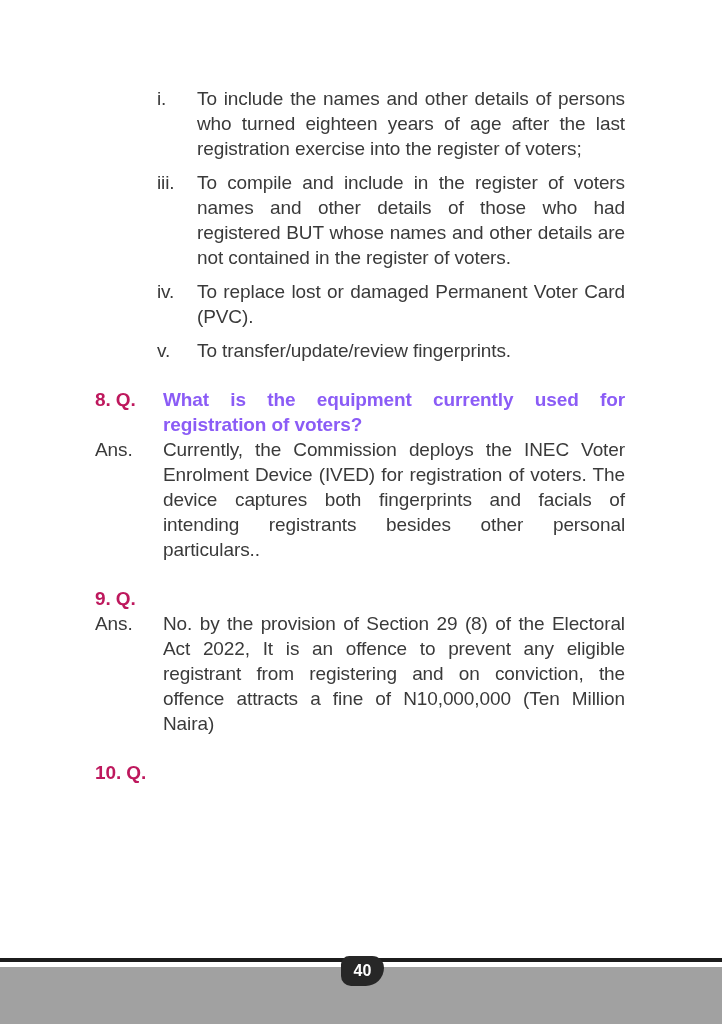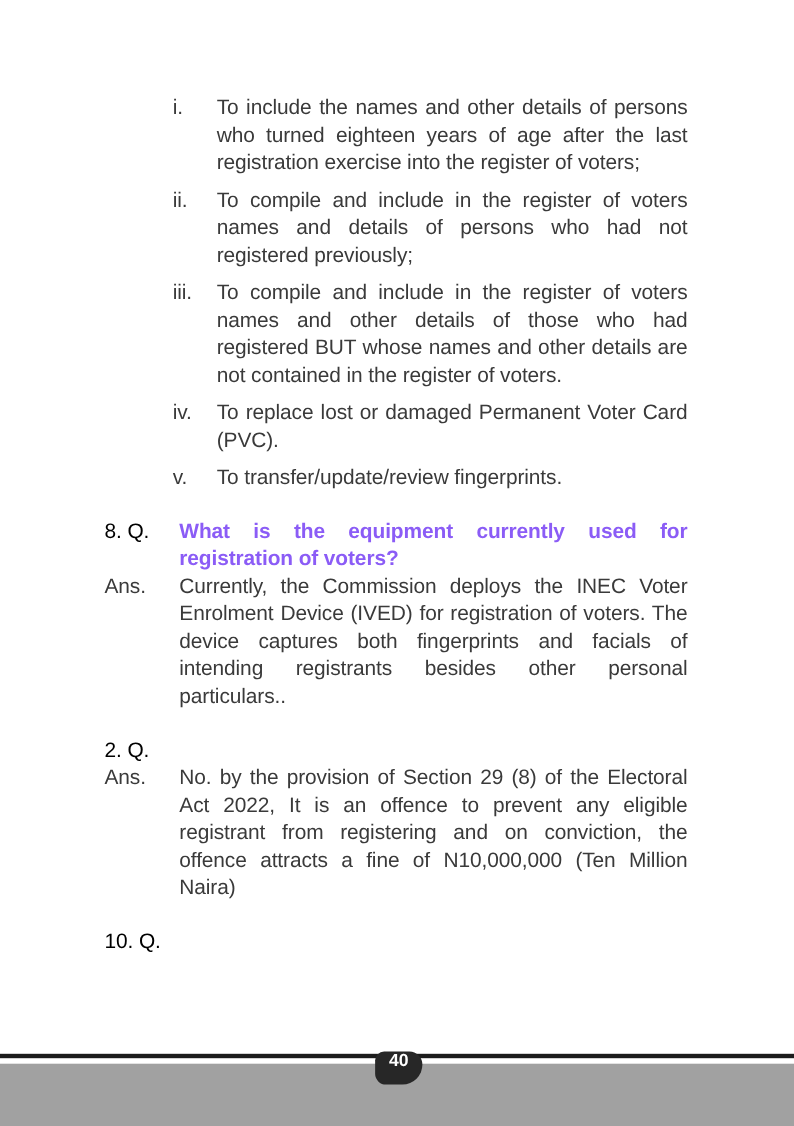--- a/index.html
+++ b/index.html
@@ -38,21 +38,21 @@
     flex: 1;
     text-align: justify;
   }
 
   
   .qa-block { margin-top: 24px; }
   .qa-row { display: flex; }
   .qa-label {
     flex: 0 0 68px;
   }
-  .qa-label.bold { font-weight: normal; color: #000000; }
+  .qa-label.bold { font-weight: bold; color: #be185d; }
   .qa-question {
     flex: 1;
     font-weight: bold;
     color: #8b5cf6;
     text-align: justify;
   }
   .qa-answer {
     flex: 1;
     text-align: justify;
   }
@@ -72,21 +72,21 @@
     left: 341px;
     top: 956px;
     width: 43px;
     height: 30px;
     background: #272727;
     border-radius: 9px 13px 20px 11px;
     color: #ffffff;
     font-weight: bold;
     font-size: 16px;
     display: flex;
-    align-items: flex-start;
+    align-items: center;
     justify-content: center;
     z-index: 2;
   }
   .footer-bar {
     position: absolute;
     left: 0;
     top: 967px;
     width: 100%;
     height: 57px;
     background: #a1a1a1;
@@ -97,24 +97,20 @@
 <body>
 
 <div class="page">
 
   <div class="content">
 
     <div class="rlist">
       <div class="rlist-item">
         <span class="rlist-marker">i.</span>
         <span class="rlist-text">To include the names and other details of persons who turned eighteen years of age after the last registration exercise into the register of voters;</span>
-      </div>
-      <div class="rlist-item">
-        <span class="rlist-marker">ii.</span>
-        <span class="rlist-text">To compile and include in the register of voters names and details of persons who had not registered previously;</span>
       </div>
       <div class="rlist-item">
         <span class="rlist-marker">iii.</span>
         <span class="rlist-text">To compile and include in the register of voters names and other details of those who had registered BUT whose names and other details are not contained in the register of voters.</span>
       </div>
       <div class="rlist-item">
         <span class="rlist-marker">iv.</span>
         <span class="rlist-text">To replace lost or damaged Permanent Voter Card (PVC).</span>
       </div>
       <div class="rlist-item">
@@ -129,21 +125,21 @@
         <span class="qa-question">What is the equipment currently used for registration of voters?</span>
       </div>
       <div class="qa-row">
         <span class="qa-label">Ans.</span>
         <span class="qa-answer">Currently, the Commission deploys the INEC Voter Enrolment Device (IVED) for registration of voters. The device captures both fingerprints and facials of intending registrants besides other personal particulars..</span>
       </div>
     </div>
 
     <div class="qa-block">
       <div class="qa-row">
-        <span class="qa-label bold">2. Q.</span>
+        <span class="qa-label bold">9. Q.</span>
       </div>
       <div class="qa-row">
         <span class="qa-label">Ans.</span>
         <span class="qa-answer">No. by the provision of Section 29 (8) of the Electoral Act 2022, It is an offence to prevent any eligible registrant from registering and on conviction, the offence attracts a fine of N10,000,000 (Ten Million Naira)</span>
       </div>
     </div>
 
     <div class="qa-block">
       <div class="qa-row">
         <span class="qa-label bold">10. Q.</span>

